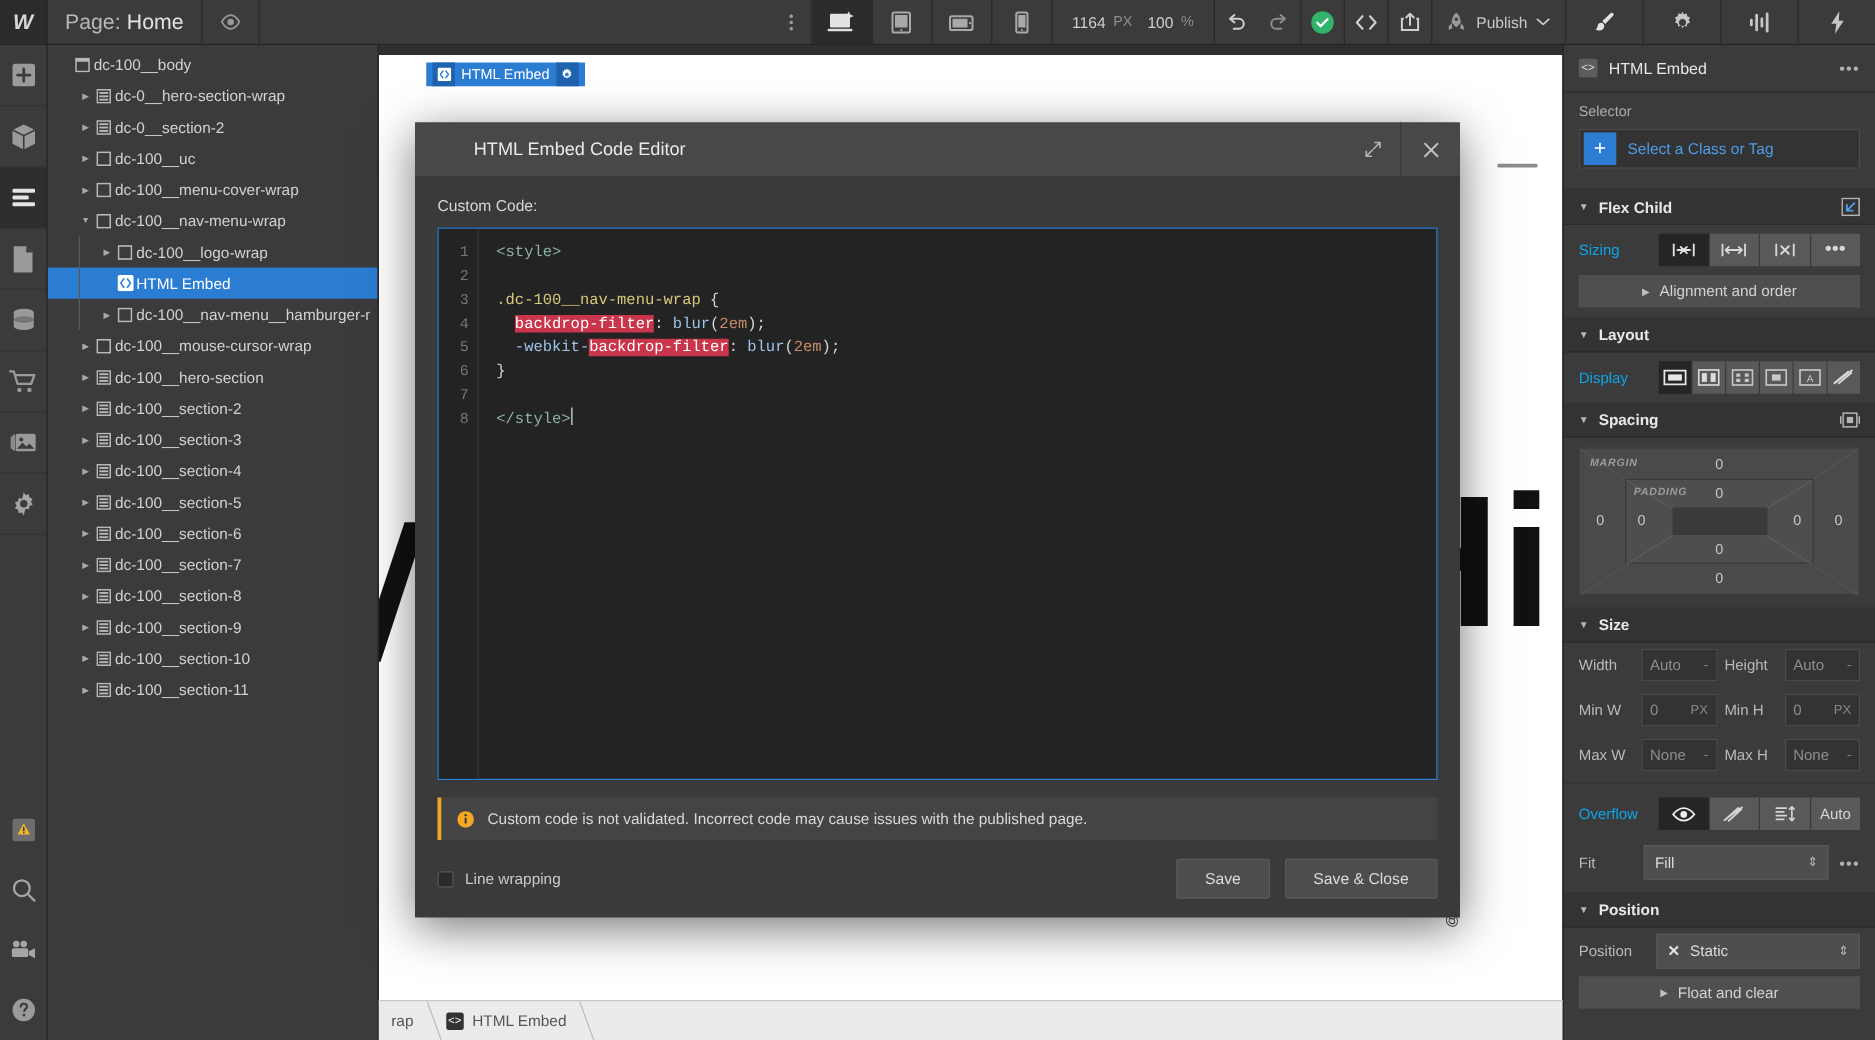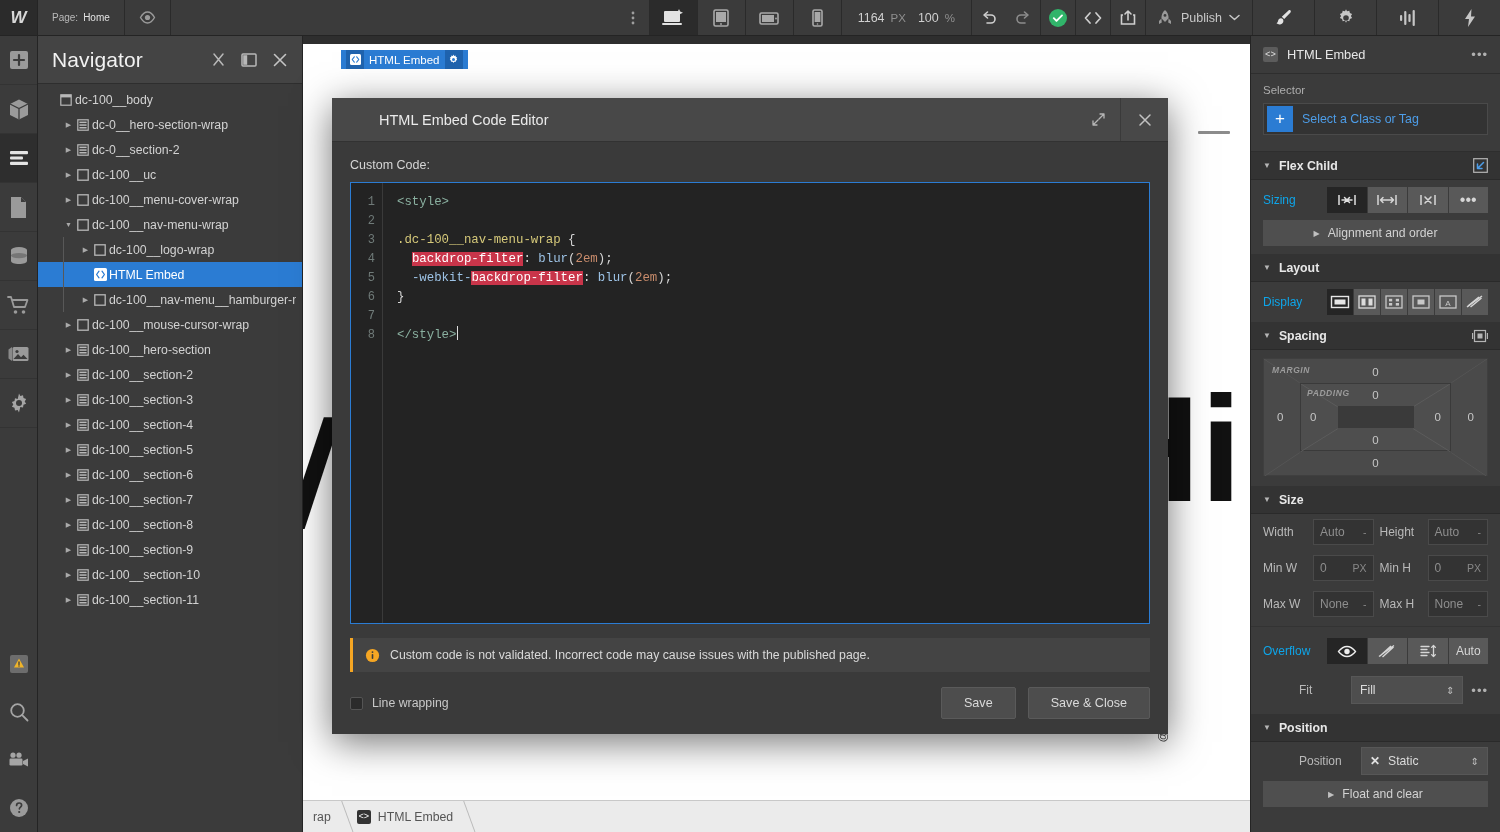--- a/index.html
+++ b/index.html
@@ -18,21 +18,21 @@
     background: #3b3b3b; display: flex; align-items: stretch;
     border-bottom: 1px solid #242424; z-index: 40;
   }
   .tb-logo {
     width: 38px; display: flex; align-items: center; justify-content: center;
     background: #2b2b2b; border-right: 1px solid #242424;
     color: #d8d8d8; font-size: 17px; font-weight: bold; font-style: italic;
   }
   .tb-page {
     display: flex; align-items: center; padding: 0 14px; color: #b9b9b9;
-    font-size: 10px; border-right: 1px solid #2a2a2a;
+    font-size: 17px; border-right: 1px solid #2a2a2a;
   }
   .tb-page b { color: #e2e2e2; font-weight: normal; margin-left: 5px; }
   .tb-eye {
     width: 46px; display: flex; align-items: center; justify-content: center;
     border-right: 1px solid #2a2a2a;
   }
   .tb-spacer { flex: 1; }
   .tb-kebab {
     width: 32px; display: flex; align-items: center; justify-content: center;
     color: #b0b0b0; font-size: 14px; letter-spacing: 0;
@@ -317,21 +317,21 @@
 
   
   .sz-row { display: flex; align-items: center; padding: 5px 12px; gap: 6px; }
   .sz-lab { color: #b9b9b9; font-size: 12px; width: 44px; flex: 0 0 44px; }
   .sz-in {
     width: 62px; height: 26px; background: #333; border: 1px solid #4a4a4a;
     display: flex; align-items: center; padding: 0 6px; color: #8e8e8e; font-size: 12px;
   }
   .sz-in .u { margin-left: auto; color: #888; font-size: 10.5px; }
 
-  .fit-row { display: flex; align-items: center; padding: 5px 12px 10px 12px; gap: 8px; margin-left: 36px; }
+  .fit-row { display: flex; align-items: center; padding: 5px 12px 10px 12px; gap: 8px; }
   .select {
     flex: 1; height: 28px; background: #4e4e4e; border: 1px solid #575757;
     display: flex; align-items: center; padding: 0 8px; color: #dcdcdc; font-size: 12.2px;
   }
   .select .ch { margin-left: auto; color: #bdbdbd; font-size: 10px; }
   .select .xic { margin-right: 8px; color: #e2e2e2; font-size: 12px; font-weight: bold;}
   .dots3 { color: #b0b0b0; font-size: 13px; letter-spacing: 1px; }
   .divider { height: 1px; background: #333; margin: 4px 0; }
 
   svg { display: block; }
@@ -612,41 +612,20 @@
               <circle cx="11" cy="11" r="9" fill="#9a9a9a"></circle>
               <path d="M8.6 8.4c0-1.5 1.1-2.4 2.5-2.4 1.4 0 2.5.9 2.5 2.2 0 1.8-2.2 1.9-2.2 3.6" fill="none" stroke="#3b3b3b" stroke-width="1.7" stroke-linecap="round"></path>
               <circle cx="11.2" cy="15" r="1.1" fill="#3b3b3b"></circle>
             </svg>
         </span>
       </div>
     </div>
   </div>
 
   <div id="navigator">
-    <div class="nav-head">
-      <div class="nav-title">Navigator</div>
-      <div class="nav-head-icons">
-        <span class="nav-ic">
-          <svg width="15" height="15" viewBox="0 0 15 15">
-              <path d="M3 2l9 11M12 2L3 13" stroke="#b8b8b8" stroke-width="1.5" stroke-linecap="round"></path>
-            </svg>
-        </span>
-        <span class="nav-ic">
-          <svg width="16" height="14" viewBox="0 0 16 14">
-              <rect x="1" y="1" width="14" height="12" rx="1" fill="none" stroke="#b8b8b8" stroke-width="1.5"></rect>
-              <rect x="2.2" y="2.2" width="4" height="9.6" fill="#b8b8b8"></rect>
-            </svg>
-        </span>
-        <span class="nav-ic">
-          <svg width="16" height="16" viewBox="0 0 16 16">
-              <path d="M2.5 2.5l11 11M13.5 2.5l-11 11" stroke="#c4c4c4" stroke-width="1.6" stroke-linecap="round"></path>
-            </svg>
-        </span>
-      </div>
-    </div>
     <div class="nav-list" id="nav-list">
         <div class="nav-row">
           <span class="nav-arrow" style="margin-left: 8px;"></span>
           <span class="nav-icon">
             <svg width="12" height="12" viewBox="0 0 12 12">
               <rect x=".8" y=".8" width="10.4" height="10.4" fill="none" stroke="#b8b8b8" stroke-width="1.2"></rect>
               <rect x=".8" y=".8" width="10.4" height="2.6" fill="#b8b8b8"></rect>
             </svg>
           </span>
           <span class="nav-label">dc-100__body</span>

